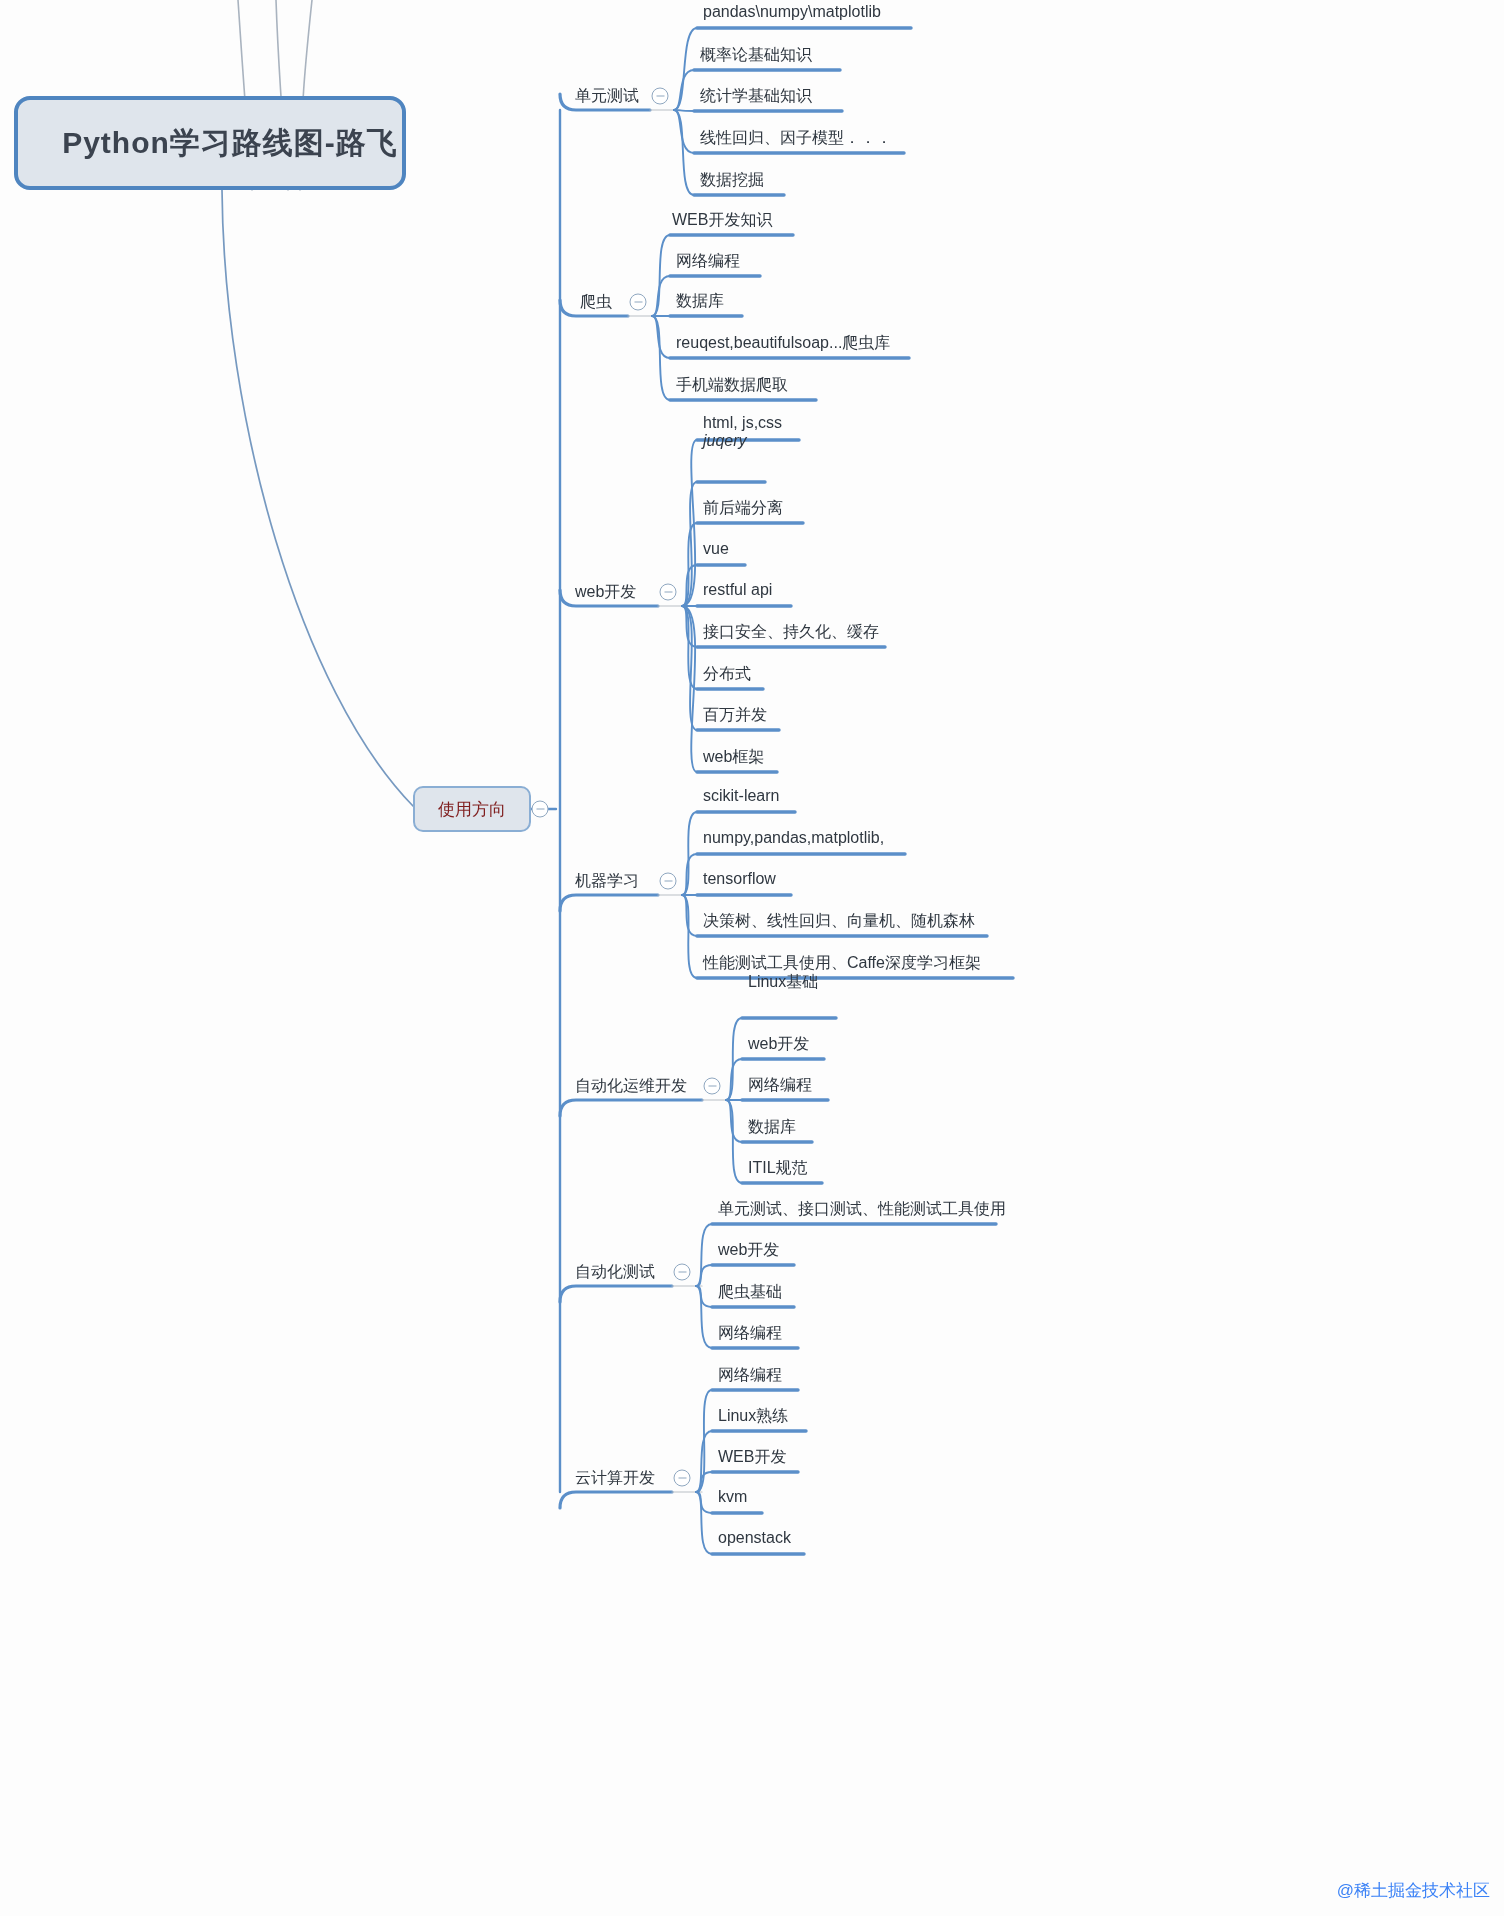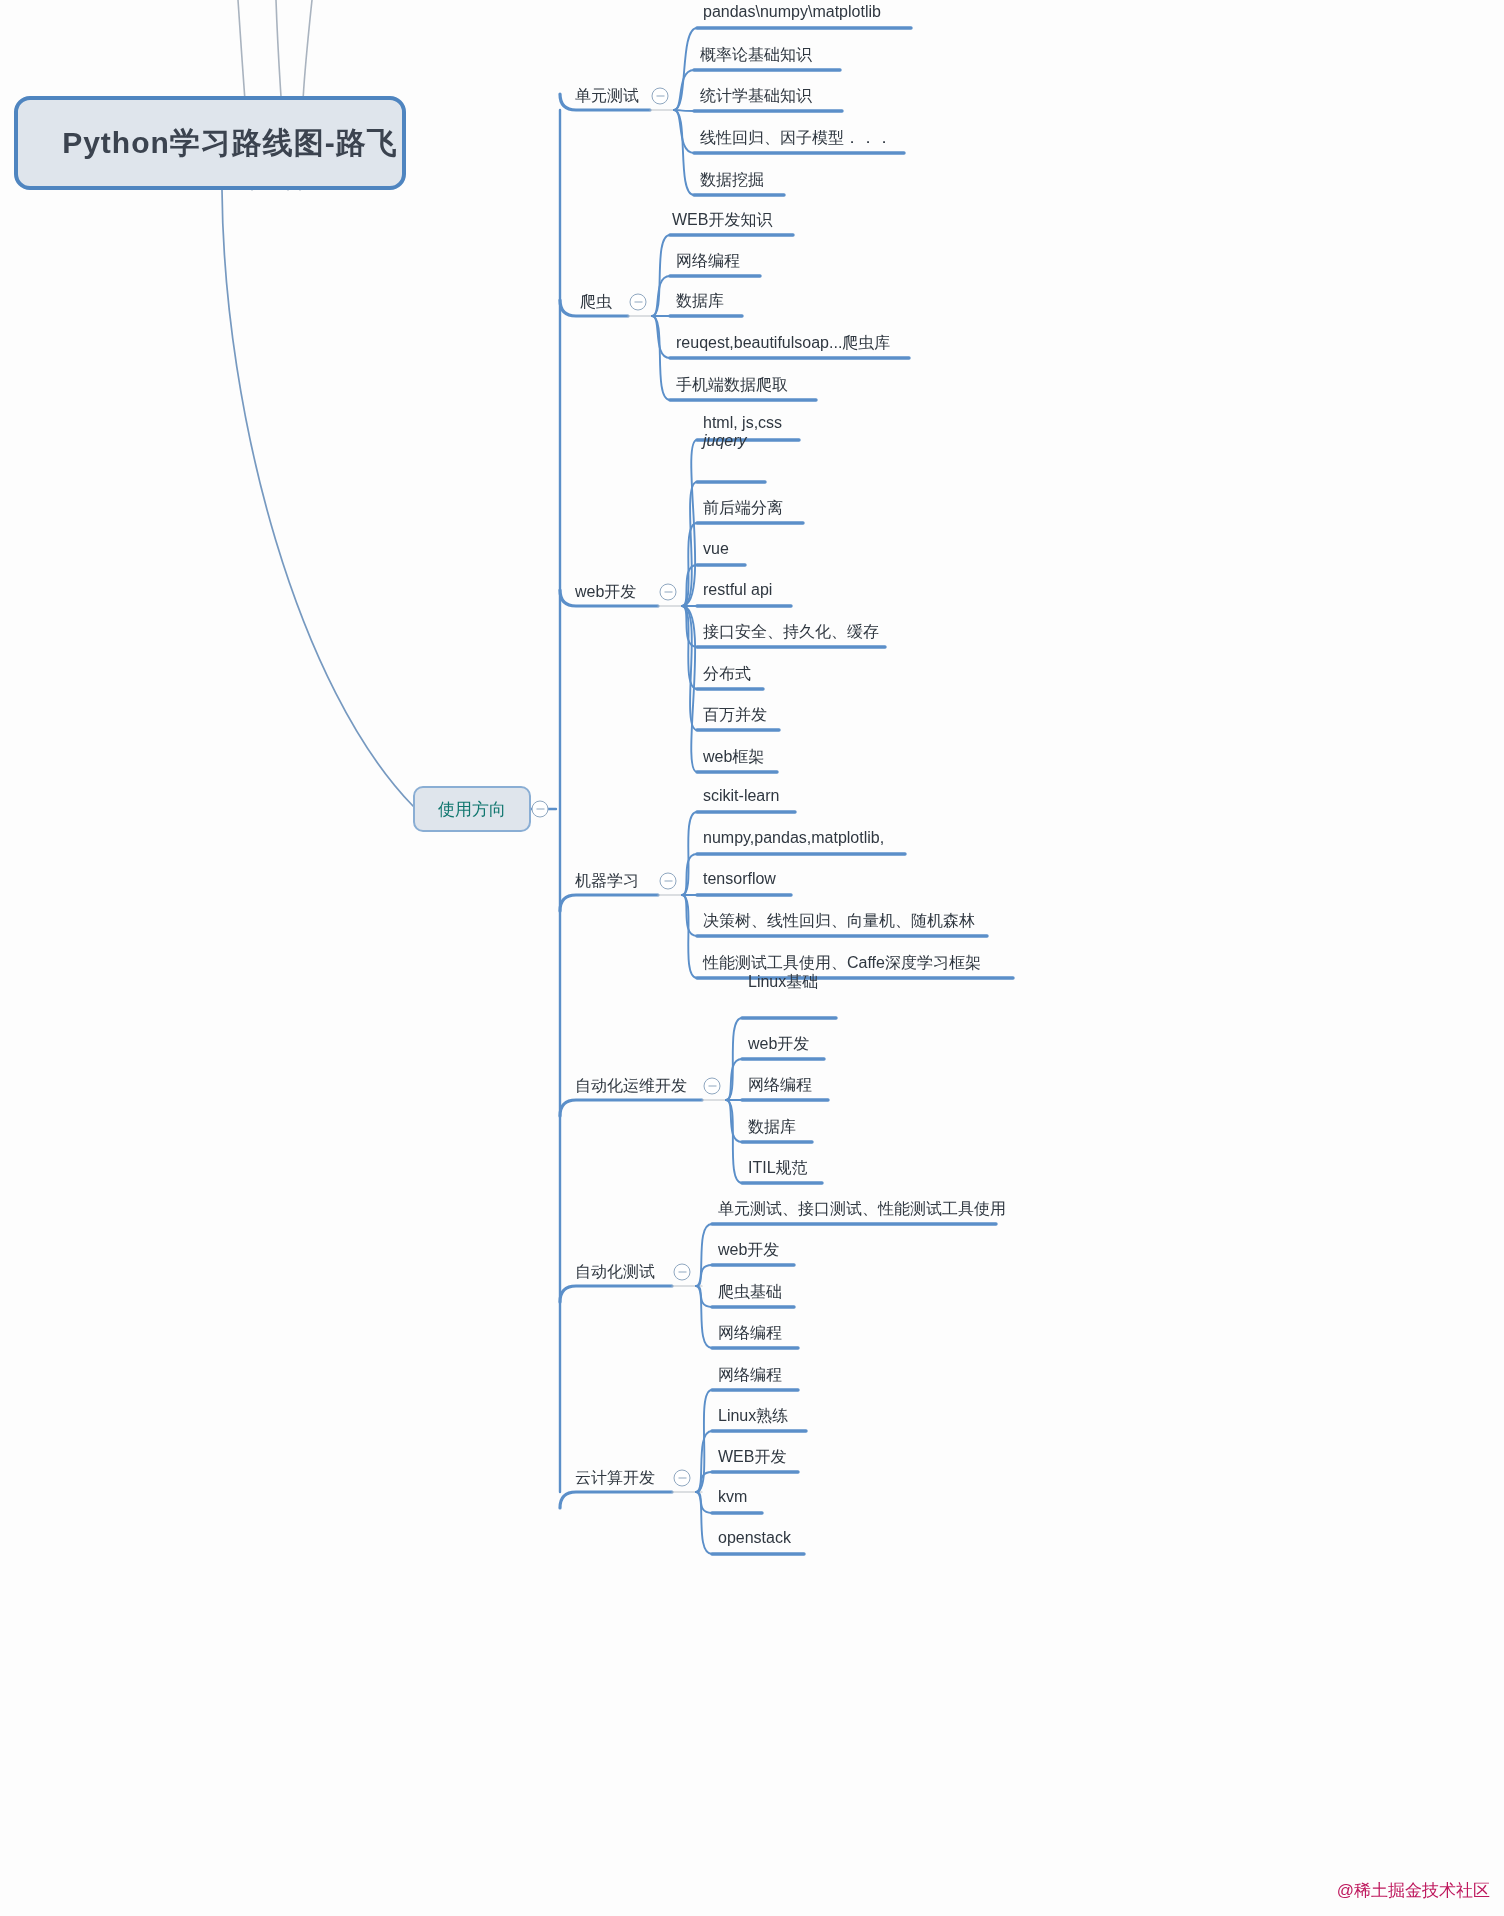--- a/index.html
+++ b/index.html
@@ -61,21 +61,21 @@
     background: #dfe5ec;
     border: 2px solid #8aaed4;
     border-radius: 10px;
     display: flex;
     align-items: center;
     justify-content: center;
     z-index: 5;
   }
   .l1-node .l1-label {
     font-size: 17px;
-    color: #0f766e;
+    color: #7f1d1d;
     white-space: nowrap;
   }
 
   
   .cat-label {
     position: absolute;
     font-size: 16px;
     color: #2f3740;
     white-space: nowrap;
     transform: translateY(-50%);
@@ -122,21 +122,21 @@
     color: #f0f0f0;
     text-shadow: 0 1px 0 #d8d8d8, 0 -1px 0 #d8d8d8, 1px 0 0 #d8d8d8, -1px 0 0 #d8d8d8;
     white-space: nowrap;
     z-index: 3;
   }
   .watermark-sub {
     position: absolute;
     right: 14px;
     bottom: 14px;
     font-size: 17px;
-    color: #be185d;
+    color: #3b82f6;
     white-space: nowrap;
     z-index: 3;
   }
 </style>
 </head>
 <body>
 
 <div id="canvas">
 
   <svg id="wires" viewBox="0 0 1504 1916" xmlns="http://www.w3.org/2000/svg">

